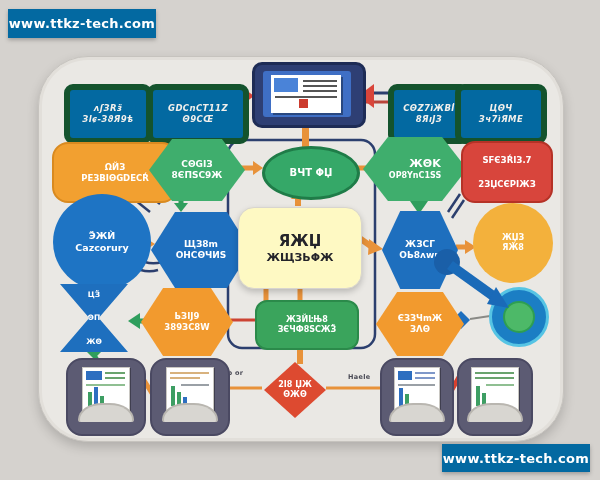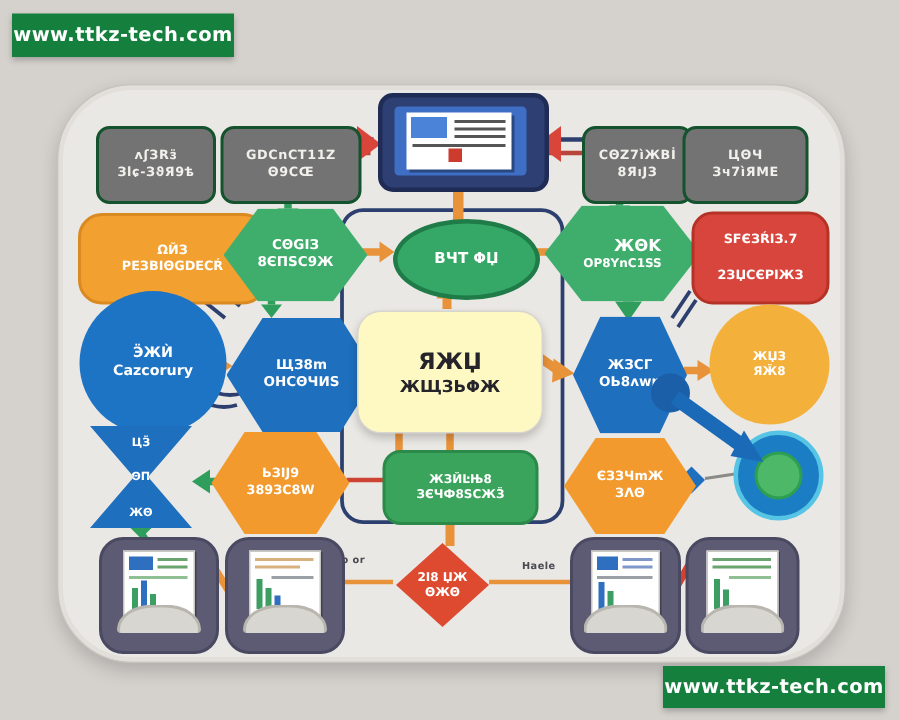--- a/index.html
+++ b/index.html
@@ -1,25 +1,25 @@
 <!DOCTYPE html>
 <html><head>
 <meta charset="utf-8">
 <style>
   html,body{margin:0;padding:0;}
   body{width:600px;height:480px;background:#d5d2ce;font-family:"DejaVu Sans",sans-serif;position:relative;overflow:hidden;}
   .abs{position:absolute;}
   .stage{position:absolute;left:0;top:0;width:600px;height:480px;}
   .card{position:absolute;left:38px;top:56px;width:524px;height:384px;background:#eae8e4;border:1px solid #c6c3be;border-radius:50px;box-shadow:0 5px 12px rgba(0,0,0,.18), inset 0 0 0 3px #e2dfda;}
-  .wm{position:absolute;background:#15803d;color:#fff;font-weight:bold;font-size:13px;display:flex;align-items:center;justify-content:center;letter-spacing:.3px;box-shadow:0 2px 4px rgba(0,0,0,.25);}
+  .wm{position:absolute;background:#0369a1;color:#fff;font-weight:bold;font-size:13px;display:flex;align-items:center;justify-content:center;letter-spacing:.3px;box-shadow:0 2px 4px rgba(0,0,0,.25);}
   .wm-tl{left:8px;top:9px;width:148px;height:29px;}
   .wm-br{left:442px;top:444px;width:148px;height:28px;}
   svg.layer{position:absolute;left:0;top:0;}
   .node{position:absolute;display:flex;flex-direction:column;align-items:center;justify-content:center;text-align:center;color:#fff;font-weight:bold;line-height:1.25;overflow:hidden;}
-  .gbox{background:#737373;border:2px solid #14532d;border-radius:9px;font-size:8.5px;color:#f2f0ec;letter-spacing:.4px;}
+  .gbox{background:#0369a1;border:6px solid #14532d;border-radius:9px;font-size:8.5px;color:#f2f0ec;letter-spacing:.4px;font-style:italic;}
   .obox{background:#f2a030;border:2px solid #d98a20;border-radius:16px;font-size:8.5px;}
   .rbox{background:#d8453c;border:2px solid #b53227;border-radius:14px;font-size:8.5px;}
   .hex{clip-path:polygon(24% 0,76% 0,100% 50%,76% 100%,24% 100%,0 50%);}
   .ghex{background:#3fae6d;font-size:9px;}
   .bhex{background:#1e6fbe;font-size:9px;}
   .ohex{background:#f29a2e;font-size:8.5px;}
   .ellipse{background:#35a868;border:3px solid #1f7c48;border-radius:50%;font-size:10px;}
   .bcircle{background:#1e74c4;border-radius:50%;font-size:9.5px;}
   .ocircle{background:#f3b13c;border-radius:50%;font-size:8px;}
   .wbox{background:#fef9c3;border:1px solid #d8d5cf;border-radius:16px;color:#24242a;font-size:15px;box-shadow:0 3px 6px rgba(0,0,0,.2);}

